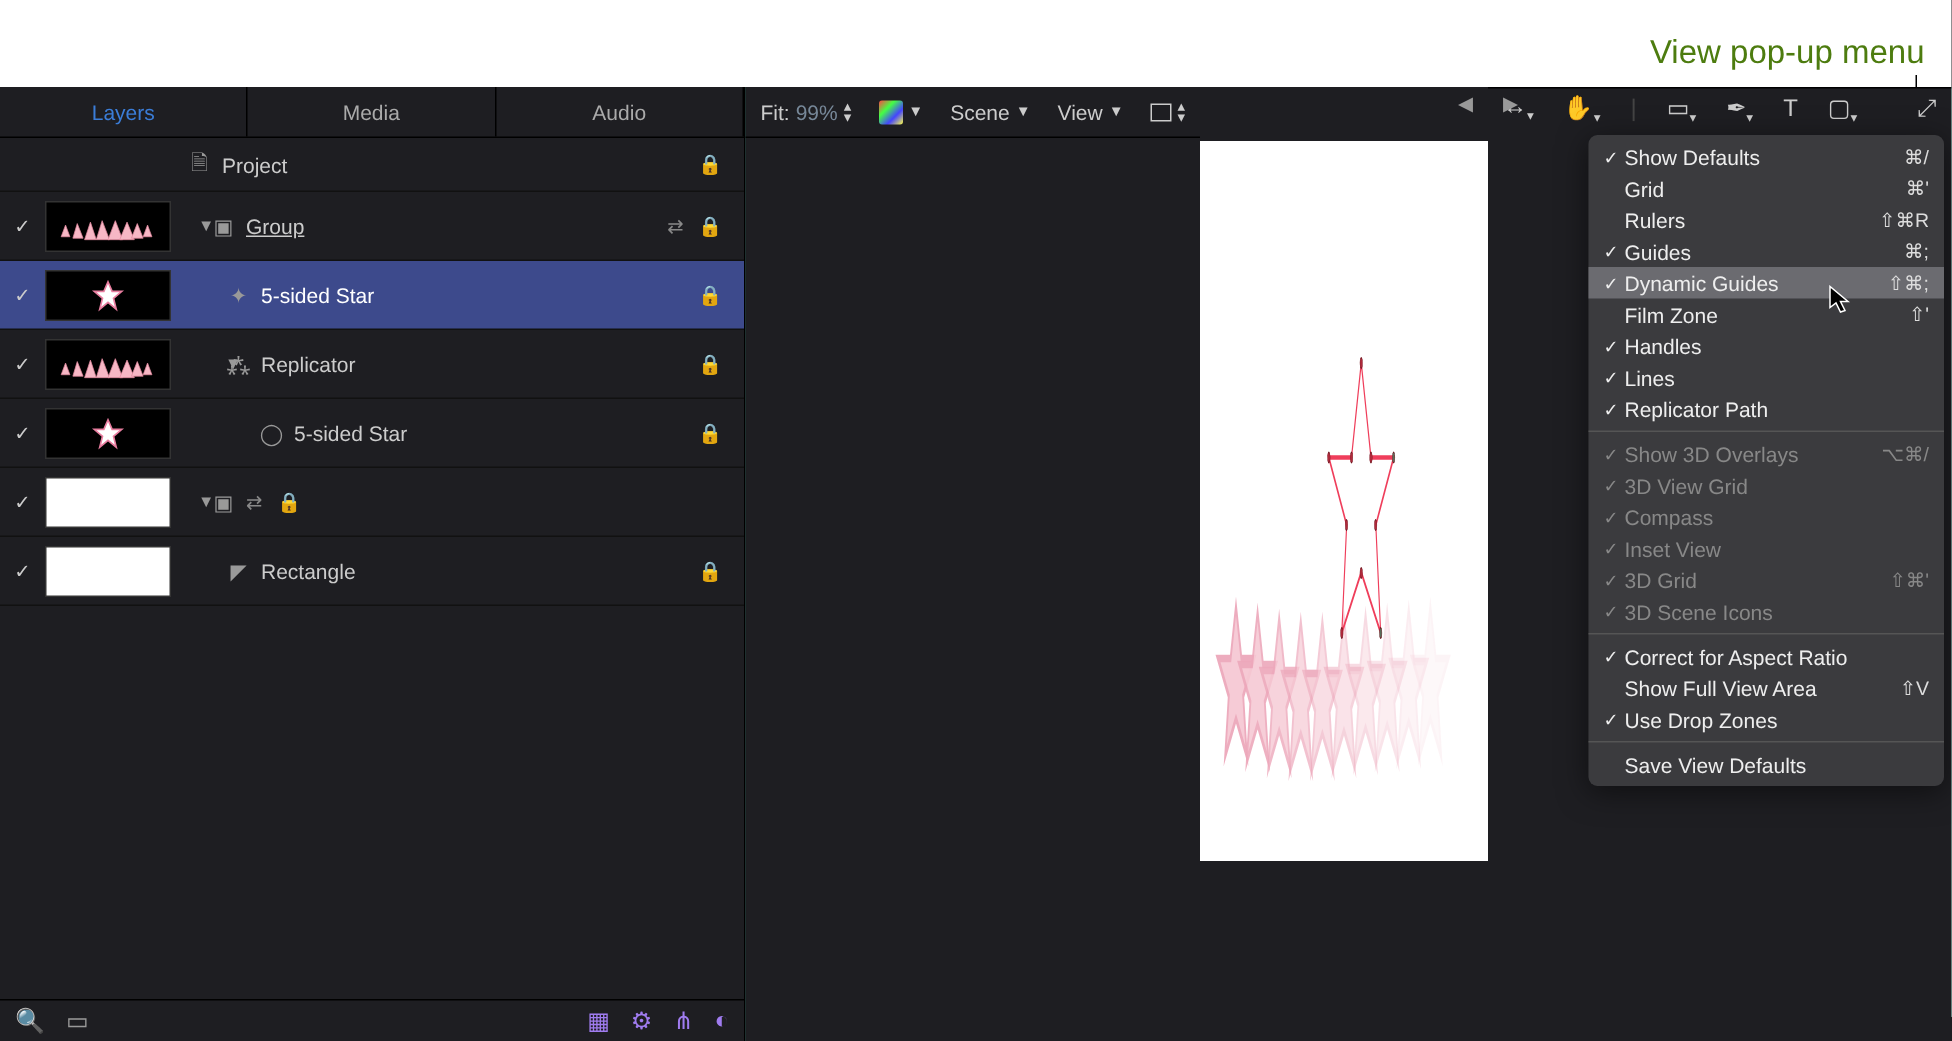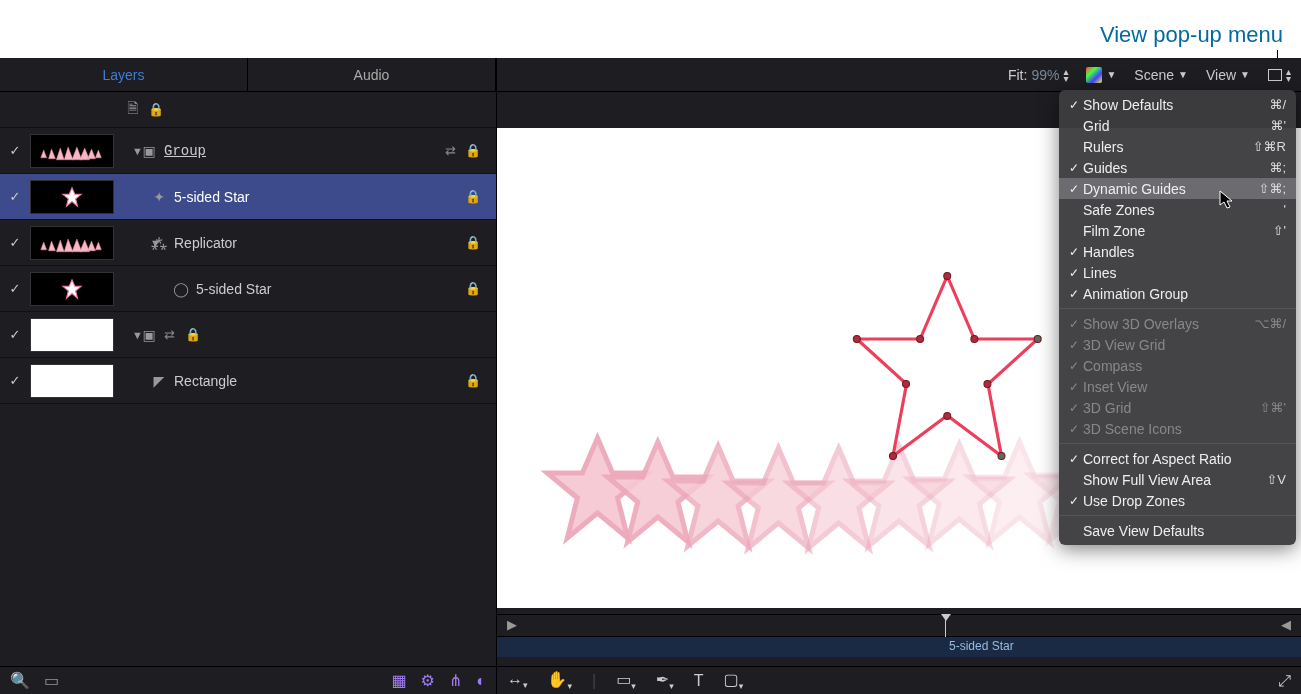--- a/index.html
+++ b/index.html
@@ -1,42 +1,42 @@
 <!DOCTYPE html>
 <html><head>
 <meta charset="utf-8">
 <style>
   * { box-sizing: border-box; margin: 0; padding: 0; font-family: -apple-system, "Helvetica Neue", Arial, sans-serif; }
   body { background: #fff; width: 1301px; height: 694px; position: relative; overflow: hidden; }
-  .annotation { position: absolute; top: 22px; right: 18px; font-size: 22px; color: #0369a1; }
+  .annotation { position: absolute; top: 22px; right: 18px; font-size: 22px; color: #4d7c0f; }
   .ann-line { position: absolute; top: 50px; right: 23px; width: 1px; height: 25px; background: #000; }
   .app { position: absolute; top: 58px; left: 0; right: 0; bottom: 0; background: #5eead4; display: flex; }
   .sidebar { width: 497px; background: #1e1e22; display: flex; flex-direction: column; border-right: 1px solid #000; }
   .tabs { display: flex; height: 34px; border-bottom: 1px solid #000; }
   .tab { flex: 1; display: flex; align-items: center; justify-content: center; color: #aaa; font-size: 14px; border-right: 1px solid #000; cursor: pointer; }
   .tab.active { color: #3b7dd8; }
   .layer-list { flex: 1; overflow: auto; }
   .row { display: flex; align-items: center; height: 46px; border-bottom: 1px solid #111; color: #ccc; font-size: 14px; }
   .row.project { height: 36px; }
   .row.selected { background: #3d4a8c; color: #fff; }
   .chk { width: 30px; display: flex; justify-content: center; color: #ccc; font-size: 13px; }
   .thumb { width: 84px; height: 34px; background: #000; margin-right: 10px; border: 1px solid #333; display: flex; align-items: center; justify-content: center; position: relative; overflow: hidden; }
   .thumb.white { background: #fff; }
   .disclosure { width: 16px; color: #999; font-size: 11px; }
   .icon { width: 18px; display: inline-flex; justify-content: center; margin-right: 6px; color: #999; }
   .name { flex: 1; }
-  .underline { text-decoration: underline; font-family: Liberation Mono, monospace; }
+  .underline { text-decoration: underline; }
   .right-icons { display: flex; gap: 10px; padding-right: 14px; color: #888; font-size: 13px; }
   .indent1 { padding-left: 8px; }
   .indent2 { padding-left: 26px; }
   .indent3 { padding-left: 48px; }
   .bottom-bar { height: 28px; border-top: 1px solid #000; display: flex; align-items: center; padding: 0 10px; gap: 14px; color: #999; }
   .bottom-bar .spacer { flex: 1; }
   .bottom-bar .purple { color: #a07cf0; }
-  .canvas-side { flex: 1; display: flex; flex-direction: column; background: #1e1e22; }
+  .canvas-side { flex: 1; display: flex; flex-direction: row; background: #1e1e22; }
   .toolbar { height: 34px; border-bottom: 1px solid #000; display: flex; align-items: center; justify-content: flex-end; padding: 0 6px; gap: 10px; color: #ccc; font-size: 14px; }
   .toolbar .dim { color: #789; }
   .toolbar .item { display: flex; align-items: center; gap: 4px; cursor: pointer; padding: 2px 4px; }
   .canvas-area { flex: 1; background: #1e1e22; position: relative; overflow: hidden; padding: 18px 0 0 0; }
   .canvas { position: absolute; top: 36px; left: 0; right: 0; height: 480px; background: #fff; }
   .timeline { height: 52px; border-top: 1px solid #000; background: #1e1e22; position: relative; }
   .tl-ruler { height: 22px; border-bottom: 1px solid #000; position: relative; }
   .tl-track { position: absolute; top: 22px; left: 0; right: 0; height: 20px; background: #1a2a44; }
   .tl-label { position: absolute; top: 24px; left: 452px; color: #9bd; font-size: 12px; }
   .tool-row { height: 28px; border-top: 1px solid #000; display: flex; align-items: center; padding: 0 10px; gap: 20px; color: #ccc; }
@@ -65,28 +65,30 @@
 <body>
 
 <div class="annotation">View pop-up menu</div>
 <div class="ann-line"></div>
 
 <div class="app">
 
   <div class="sidebar">
     <div class="tabs">
       <div class="tab active">Layers</div>
+      <div class="tab">Media</div>
       <div class="tab">Audio</div>
     </div>
     <div class="layer-list">
 
       <div class="row project">
         <div class="chk"></div>
         <div style="width:94px"></div>
         <span class="icon">🗎</span>
+        <span class="name">Project</span>
         <div class="right-icons">
             <span>🔒</span>
           </div>
       </div>
 
       <div class="row">
         <div class="chk">✓</div>
         <div class="thumb">
           <svg viewBox="0 0 84 34" width="84" height="34">
               <g fill="#f7b7c5" stroke="#e58aa0" stroke-width="0.5">
@@ -332,41 +334,36 @@
       <span class="mlabel">Guides</span>
       <span class="sc">⌘;</span>
     </div>
   <div class="mi hl">
       <span class="check">✓</span>
       <span class="mlabel">Dynamic Guides</span>
       <span class="sc">⇧⌘;</span>
     </div>
   <div class="mi">
       <span class="check"></span>
-      <span class="mlabel">Safe Zones</span>
-      <span class="sc">'</span>
-    </div>
-  <div class="mi">
-      <span class="check"></span>
       <span class="mlabel">Film Zone</span>
       <span class="sc">⇧'</span>
     </div>
   <div class="mi">
       <span class="check">✓</span>
       <span class="mlabel">Handles</span>
       <span class="sc"></span>
     </div>
   <div class="mi">
       <span class="check">✓</span>
       <span class="mlabel">Lines</span>
       <span class="sc"></span>
     </div>
   <div class="mi">
       <span class="check">✓</span>
-      <span class="mlabel">Animation Group</span>
+      <span class="mlabel">Replicator Path</span>
       <span class="sc"></span>
     </div>
   <div class="sep"></div>
   <div class="mi disabled">
       <span class="check">✓</span>
       <span class="mlabel">Show 3D Overlays</span>
       <span class="sc">⌥⌘/</span>
     </div>
   <div class="mi disabled">
       <span class="check">✓</span>

